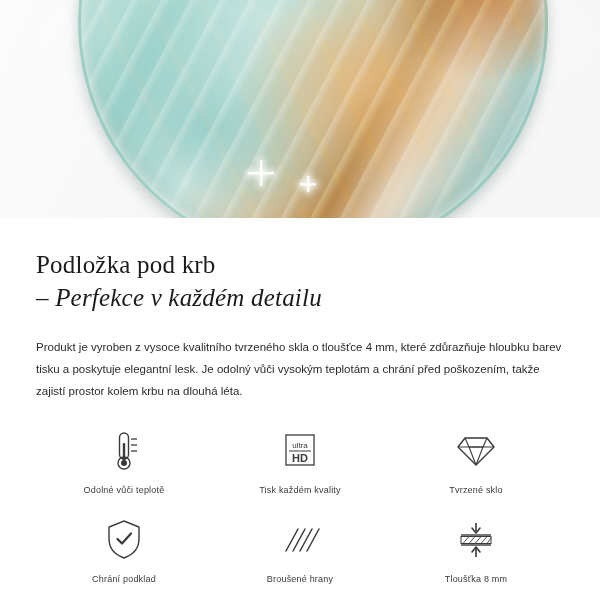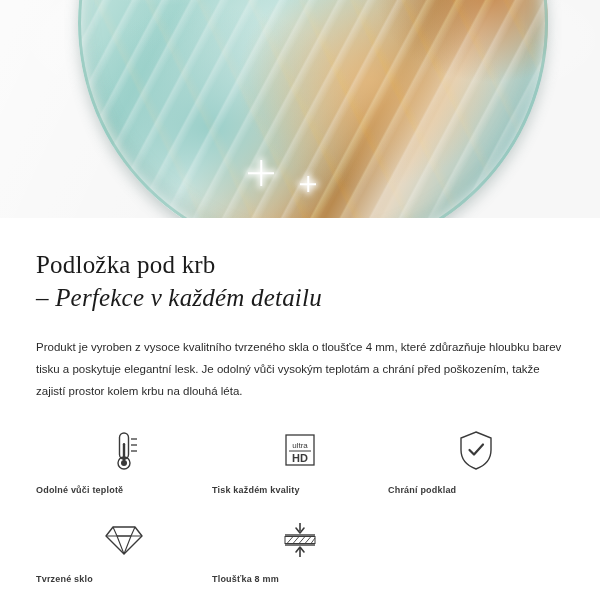--- a/index.html
+++ b/index.html
@@ -132,34 +132,33 @@
   
   .features {
     margin-top: 26px;
     display: grid;
     grid-template-columns: repeat(3, 1fr);
     grid-row-gap: 22px;
     justify-items: center;
   }
   .feature {
     width: 176px;
-    text-align: left;
+    text-align: center;
   }
   .feature-icon {
     height: 46px;
     display: flex;
     align-items: center;
     justify-content: center;
   }
   .feature-label {
     margin-top: 11px;
     font-size: 9px;
     color: #3a3a3a;
     letter-spacing: 0.2px;
-    font-weight: bold;
   }
   svg { display: block; }
 </style>
 </head>
 <body>
 
 <div class="page">
 
   <div class="hero">
     <div class="hero-bg"></div>
@@ -204,41 +203,52 @@
             <text x="22" y="17" text-anchor="middle" font-family="Liberation Sans, sans-serif" font-size="8" fill="#3a3a3a">ultra</text>
             <line x1="11" y1="20" x2="33" y2="20" stroke="#3a3a3a" stroke-width="1"></line>
             <text x="22" y="31" text-anchor="middle" font-family="Liberation Sans, sans-serif" font-size="11" font-weight="bold" fill="#3a3a3a">HD</text>
           </svg>
         </div>
         <div class="feature-label">Tisk každém kvality</div>
       </div>
 
       <div class="feature">
         <div class="feature-icon">
-          <svg width="40" height="44" viewBox="0 0 40 44">
-            <path d="M20 3 L35 9 V21 C35 31 28 37 20 40 C12 37 5 31 5 21 V9 Z" fill="none" stroke="#3a3a3a" stroke-width="1.4"></path>
-            <path d="M13.5 21 L18 25.5 L27 15.5" fill="none" stroke="#3a3a3a" stroke-width="2.2" stroke-linecap="round" stroke-linejoin="round"></path>
-          </svg>
-        </div>
-        <div class="feature-label">Chrání podklad</div>
-      </div>
-
-      <div class="feature">
-        <div class="feature-icon">
           <svg width="44" height="38" viewBox="0 0 44 38">
             <path d="M11 6 H33 L40 15 L22 33 L4 15 Z" fill="none" stroke="#3a3a3a" stroke-width="1.4" stroke-linejoin="round"></path>
             <path d="M4 15 H40" stroke="#3a3a3a" stroke-width="1.1"></path>
             <path d="M11 6 L15 15 L22 33" fill="none" stroke="#3a3a3a" stroke-width="1.1"></path>
             <path d="M33 6 L29 15 L22 33" fill="none" stroke="#3a3a3a" stroke-width="1.1"></path>
             <path d="M15 15 H29" stroke="#3a3a3a" stroke-width="1.1"></path>
           </svg>
         </div>
         <div class="feature-label">Tvrzené sklo</div>
       </div>
 
+      <div class="feature">
+        <div class="feature-icon">
+          <svg width="40" height="44" viewBox="0 0 40 44">
+            <path d="M20 3 L35 9 V21 C35 31 28 37 20 40 C12 37 5 31 5 21 V9 Z" fill="none" stroke="#3a3a3a" stroke-width="1.4"></path>
+            <path d="M13.5 21 L18 25.5 L27 15.5" fill="none" stroke="#3a3a3a" stroke-width="2.2" stroke-linecap="round" stroke-linejoin="round"></path>
+          </svg>
+        </div>
+        <div class="feature-label">Chrání podklad</div>
+      </div>
+
+      <div class="feature">
+        <div class="feature-icon">
+          <svg width="44" height="38" viewBox="0 0 44 38">
+            <path d="M8 30 L20 8" stroke="#3a3a3a" stroke-width="1.5" stroke-linecap="round"></path>
+            <path d="M15 30 L27 8" stroke="#3a3a3a" stroke-width="1.5" stroke-linecap="round"></path>
+            <path d="M22 30 L34 8" stroke="#3a3a3a" stroke-width="1.5" stroke-linecap="round"></path>
+            <path d="M29 30 L41 8" stroke="#3a3a3a" stroke-width="1.5" stroke-linecap="round"></path>
+          </svg>
+        </div>
+        <div class="feature-label">Broušené hrany</div>
+      </div>
 
       <div class="feature">
         <div class="feature-icon">
           <svg width="46" height="40" viewBox="0 0 46 40">
             <path d="M23 3 V11" stroke="#3a3a3a" stroke-width="1.6"></path>
             <path d="M19 8 L23 13 L27 8" fill="none" stroke="#3a3a3a" stroke-width="1.6" stroke-linecap="round" stroke-linejoin="round"></path>
             <line x1="8" y1="15" x2="38" y2="15" stroke="#3a3a3a" stroke-width="1.4"></line>
             <rect x="8" y="16.5" width="30" height="7" fill="none" stroke="#3a3a3a" stroke-width="1"></rect>
             <path d="M10 23.5 L16 16.5 M16 23.5 L22 16.5 M22 23.5 L28 16.5 M28 23.5 L34 16.5 M34 23.5 L38 18" stroke="#3a3a3a" stroke-width="0.9"></path>
             <line x1="8" y1="25" x2="38" y2="25" stroke="#3a3a3a" stroke-width="1.4"></line>

